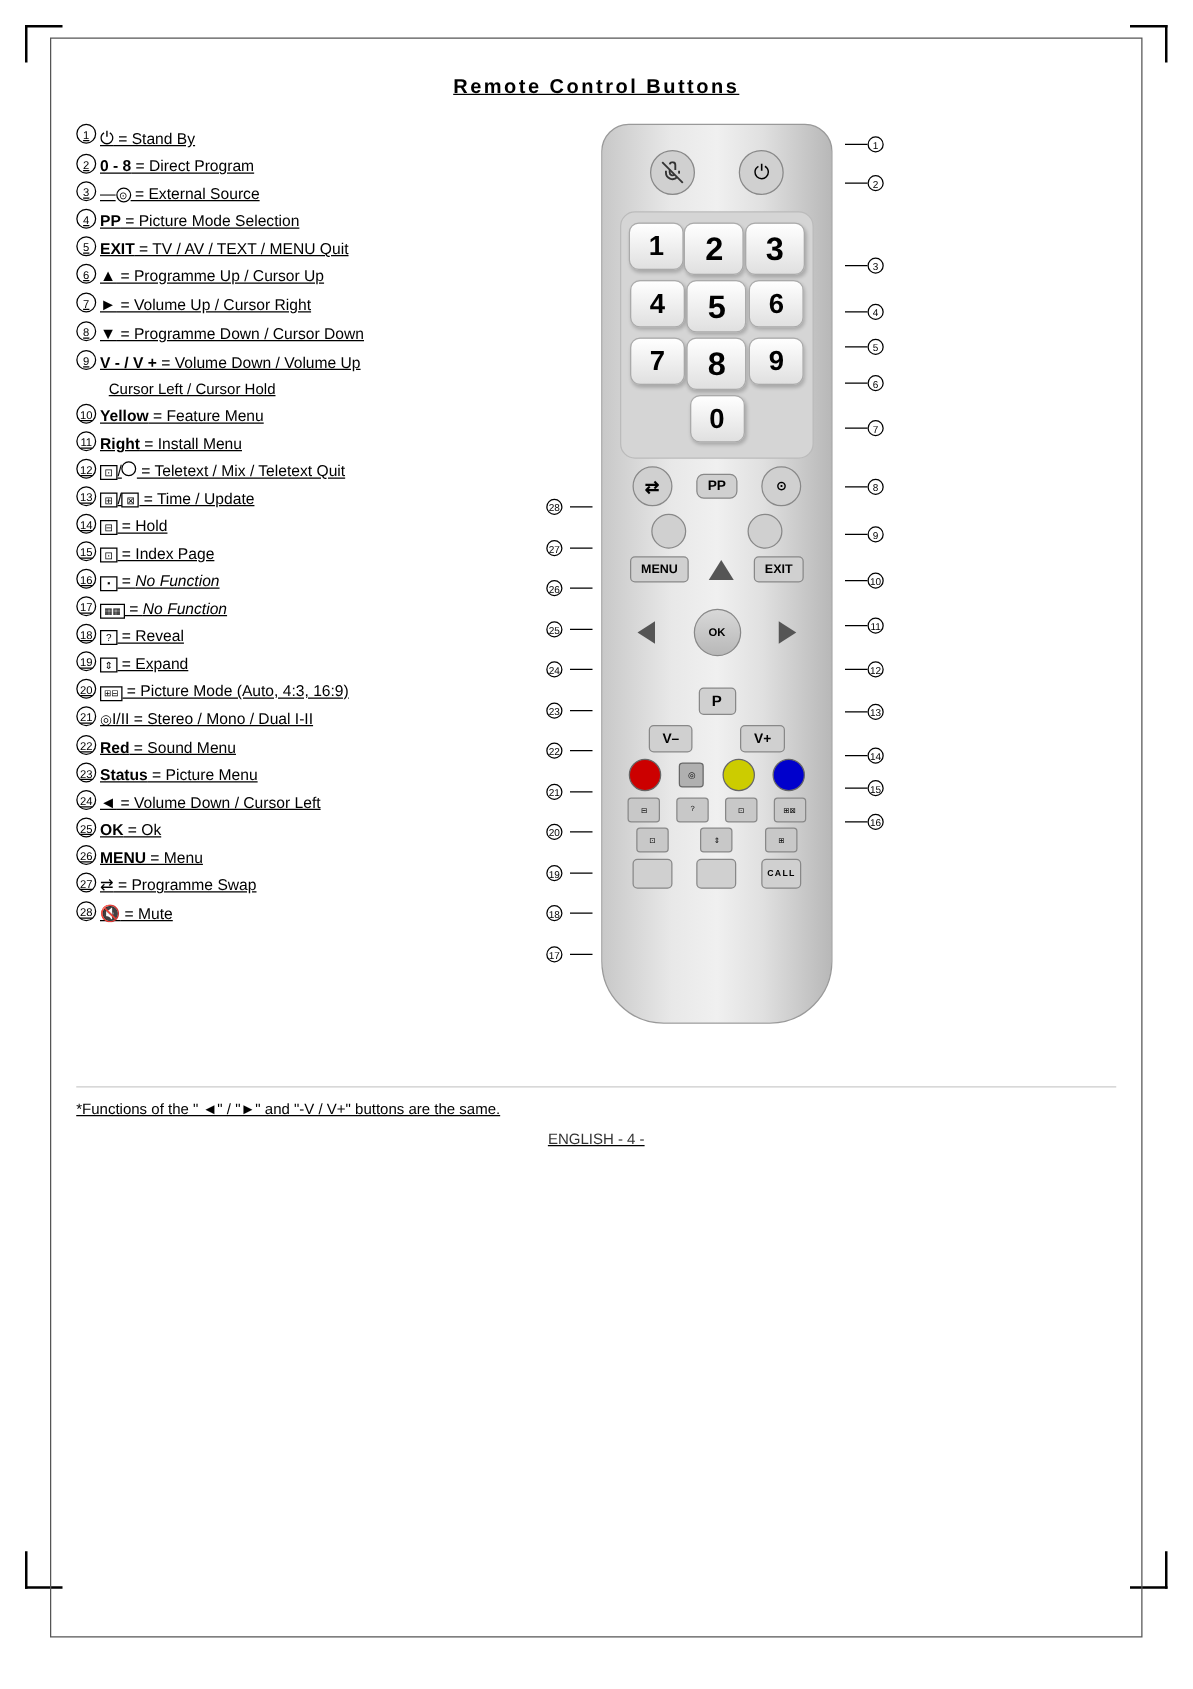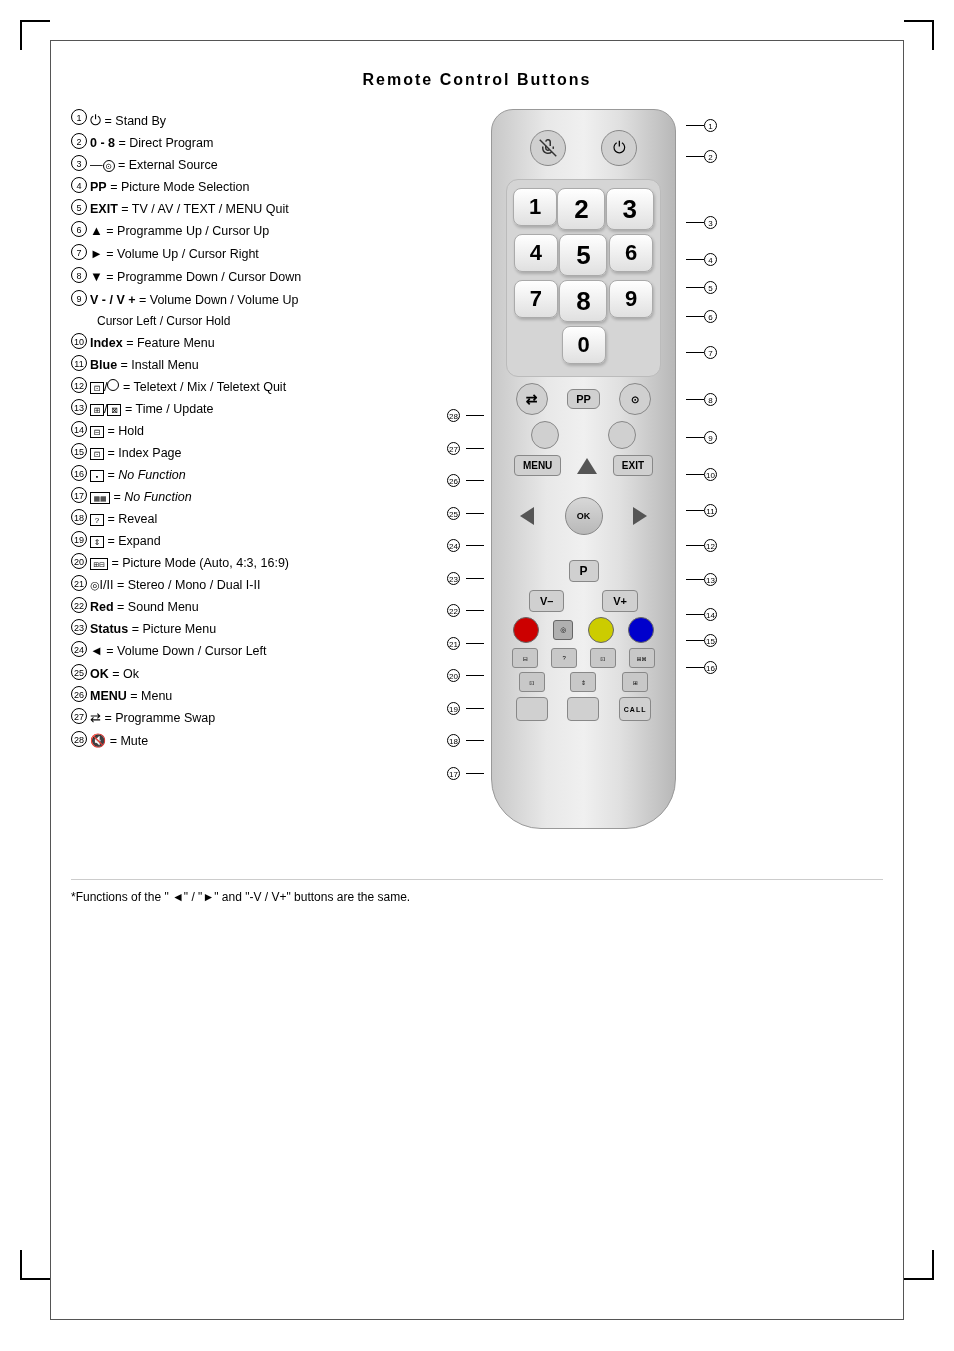--- a/index.html
+++ b/index.html
@@ -28,24 +28,24 @@
       border-color: #000;
       border-style: solid;
     }
     .corner-tl { top: 20px; left: 20px; border-width: 2px 0 0 2px; }
     .corner-tr { top: 20px; right: 20px; border-width: 2px 2px 0 0; }
     .corner-bl { bottom: 80px; left: 20px; border-width: 0 0 2px 2px; }
     .corner-br { bottom: 80px; right: 20px; border-width: 0 2px 2px 0; }
 
     .outer-border {
       border: 1px solid #555;
-      margin: 10px;
       padding: 20px;
       min-height: 1280px;
       position: relative;
+      text-decoration: underline;
     }
 
     .page-title {
       text-align: center;
       font-size: 16px;
       font-weight: bold;
       letter-spacing: 2px;
       margin-bottom: 20px;
       margin-top: 10px;
     }
@@ -463,28 +463,28 @@
             <b>V - / V +</b> =  Volume Down / Volume Up
           </span>
         </div>
         <div class="sub-text">
           Cursor Left / Cursor Hold
         </div>
 
         <div class="legend-item">
           <span class="circle-num">10</span>
           <span class="legend-text">
-            <b>Index</b> = Feature Menu
+            <b>Yellow</b> = Feature Menu
           </span>
         </div>
 
         <div class="legend-item">
           <span class="circle-num">11</span>
           <span class="legend-text">
-            <b>Blue</b> = Install Menu
+            <b>Right</b> = Install Menu
           </span>
         </div>
 
         <div class="legend-item">
           <span class="circle-num">12</span>
           <span class="legend-text">
             <span style="border:1px solid #000;display:inline-block;width:14px;height:12px;text-align:center;font-size:8px;">⊡</span>/<span style="border:1px solid #000;border-radius:50%;display:inline-block;width:12px;height:12px;text-align:center;font-size:8px;"></span> = Teletext / Mix / Teletext Quit
           </span>
         </div>
 
@@ -845,15 +845,18 @@
                 <span class="label-dash"></span>
               </div>
           </div>
 
         </div>
       </div>
     </div>
 
     <div class="footnote">*Functions of the " ◄" / "►" and "-V / V+" buttons are the same.</div>
 
+    <div class="page-footer">
+      <span>ENGLISH   - 4 -</span>
+    </div>
 
   </div>
 </div>
 
 </body></html>

